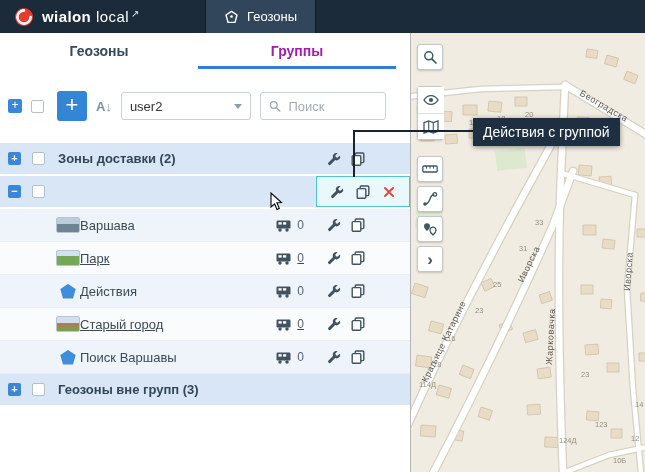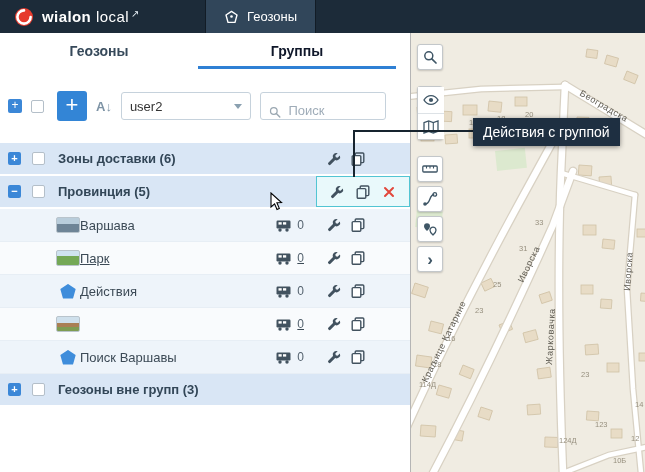--- a/index.html
+++ b/index.html
@@ -14,33 +14,33 @@
   .logo-w2{color:#fff;font-size:15px;font-weight:300;margin-left:5px;letter-spacing:.4px;}
   .logo-arrow{color:#e8f1f8;font-size:10px;margin-left:2px;transform:translateY(-5px);display:inline-block;}
   .top-tab{height:33px;display:flex;align-items:center;gap:8px;padding:0 18px;background:#31465a;
            color:#fff;font-size:13px;border-left:1px solid #121c26;border-right:1px solid #121c26;cursor:pointer;}
 
   
   .panel{position:absolute;left:0;top:33px;width:410px;height:439px;background:#fff;}
   .tabs{display:flex;height:36px;padding-right:14px;}
   .tab{flex:1;display:flex;align-items:center;justify-content:center;font-size:14px;font-weight:700;
        color:#36495a;cursor:pointer;}
-  .tab.active{color:#0f172a;box-shadow:inset 0 -3px 0 #2f80d4;}
+  .tab.active{color:#a21caf;box-shadow:inset 0 -3px 0 #2f80d4;}
 
   .toolbar{display:flex;align-items:center;height:30px;margin:22px 0 0 8px;gap:9px;}
   .mini-expander{width:14px;height:14px;background:#3b87d7;color:#fff;border-radius:2px;font-size:12px;
                  line-height:13px;text-align:center;cursor:pointer;flex:none;}
   .checkbox{width:13px;height:13px;background:#fff;border:1px solid #b4bfc9;border-radius:2px;cursor:pointer;flex:none;}
   .add-btn{width:30px;height:30px;background:#3385d6;border-radius:3px;color:#fff;font-size:22px;font-weight:400;
            line-height:27px;text-align:center;cursor:pointer;margin-left:4px;flex:none;}
   .sort-btn{color:#7d93a5;font-size:13px;font-weight:700;cursor:pointer;display:flex;align-items:center;flex:none;}
   .select{width:130px;height:28px;border:1px solid #c6d2dc;border-radius:3px;display:flex;align-items:center;
           justify-content:space-between;padding:0 8px;font-size:13px;color:#333;cursor:pointer;background:#fff;flex:none;}
   .caret{width:0;height:0;border-left:4px solid transparent;border-right:4px solid transparent;border-top:5px solid #8aa0b0;}
-  .search{width:126px;height:28px;border:1px solid #c6d2dc;border-radius:3px;display:flex;align-items:flex-end;
+  .search{width:126px;height:28px;border:1px solid #c6d2dc;border-radius:3px;display:flex;align-items:center;
           padding:0 8px;gap:6px;background:#fff;color:#9aa7b1;flex:none;}
   .search input{border:none;outline:none;width:100%;font-size:13px;color:#333;font-family:inherit;background:transparent;}
   .search input::placeholder{color:#9facb8;}
 
   .rows{margin-top:22px;}
   .row{display:flex;align-items:center;height:31px;padding-left:8px;font-size:13px;}
   .row.group{background:#d9e6f5;margin-bottom:2px;font-weight:700;color:#324657;cursor:pointer;}
   .row.item{height:33px;border-bottom:1px solid #e7eef5;color:#3c4a56;padding-left:56px;cursor:pointer;}
   .row.item.alt{background:#eef4fa;}
   .row.item.alt2{background:#f9fbfd;text-decoration:underline;}
@@ -140,40 +140,39 @@
         </svg>
         <input type="text" placeholder="Поиск" style="">
       </div>
     </div>
 
     <div class="rows">
 
       <div class="row group">
         <span class="expander">+</span>
         <span class="checkbox"></span>
-        <span class="name">Зоны доставки (6)</span>
+        <span class="name">Зоны доставки (2)</span>
         <span class="grow"></span>
         <span class="icon-btn">
           <svg width="14" height="14" viewBox="0 0 14 14">
               <path d="M12.9 3.4a3.6 3.6 0 0 1-4.7 4.7L3.7 12.6a1.55 1.55 0 0 1-2.2-2.2l4.5-4.5a3.6 3.6 0 0 1 4.7-4.7L8.3 3.6l.5 1.7 1.7.5 2.4-2.4z" fill="currentColor"></path>
             </svg>
         </span>
         <span class="icon-btn">
           <svg width="14" height="14" viewBox="0 0 14 14">
               <rect x="4.2" y="1" width="8.6" height="9.6" rx="1" fill="none" stroke="currentColor" stroke-width="1.4"></rect>
               <rect x="1.2" y="3.6" width="8.6" height="9.6" rx="1" fill="#fff" stroke="currentColor" stroke-width="1.4"></rect>
             </svg>
         </span>
         <span class="end-pad"></span>
       </div>
 
       <div class="row group">
         <span class="expander">−</span>
         <span class="checkbox"></span>
-        <span class="name">Провинция (5)</span>
         <span class="grow"></span>
         <span class="hl-box">
           <span class="icon-btn">
             <svg width="14" height="14" viewBox="0 0 14 14">
                 <path d="M12.9 3.4a3.6 3.6 0 0 1-4.7 4.7L3.7 12.6a1.55 1.55 0 0 1-2.2-2.2l4.5-4.5a3.6 3.6 0 0 1 4.7-4.7L8.3 3.6l.5 1.7 1.7.5 2.4-2.4z" fill="currentColor"></path>
               </svg>
           </span>
           <span class="icon-btn">
             <svg width="14" height="14" viewBox="0 0 14 14">
                 <rect x="4.2" y="1" width="8.6" height="9.6" rx="1" fill="none" stroke="currentColor" stroke-width="1.4"></rect>
@@ -271,20 +270,21 @@
           <svg width="14" height="14" viewBox="0 0 14 14">
               <rect x="4.2" y="1" width="8.6" height="9.6" rx="1" fill="none" stroke="currentColor" stroke-width="1.4"></rect>
               <rect x="1.2" y="3.6" width="8.6" height="9.6" rx="1" fill="#fff" stroke="currentColor" stroke-width="1.4"></rect>
             </svg>
         </span>
         <span class="end-pad"></span>
       </div>
 
       <div class="row item alt2">
         <span class="thumb town"></span>
+        <span class="name">Старый город</span>
         <span class="grow"></span>
         <span class="count-wrap">
           <svg width="17" height="13" viewBox="0 0 17 13" style="color:#42525f">
               <rect x="0.5" y="1.5" width="14" height="8" rx="1.2" fill="currentColor"></rect>
               <rect x="2.5" y="3.2" width="3.2" height="2.4" fill="#fff"></rect>
               <rect x="7" y="3.2" width="3.2" height="2.4" fill="#fff"></rect>
               <circle cx="4" cy="11" r="1.7" fill="currentColor"></circle>
               <circle cx="11" cy="11" r="1.7" fill="currentColor"></circle>
             </svg>
           <span>0</span>

